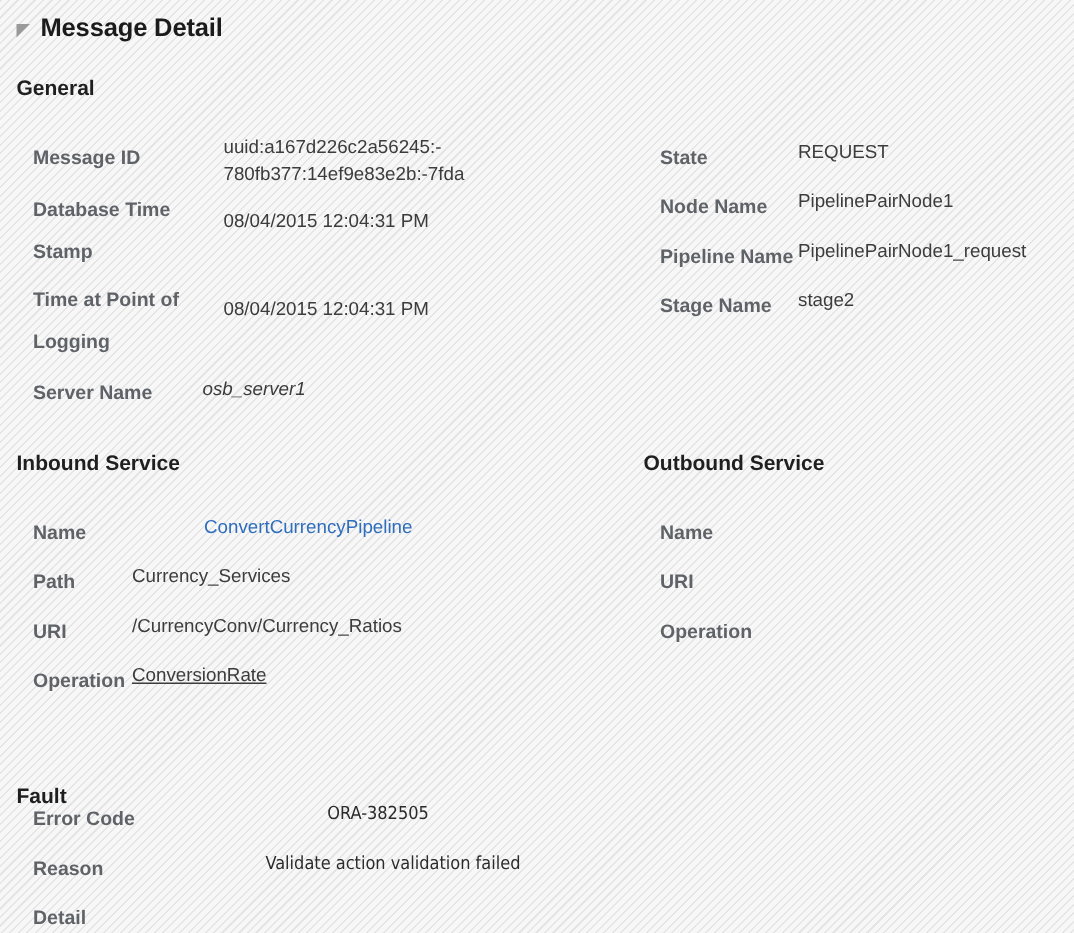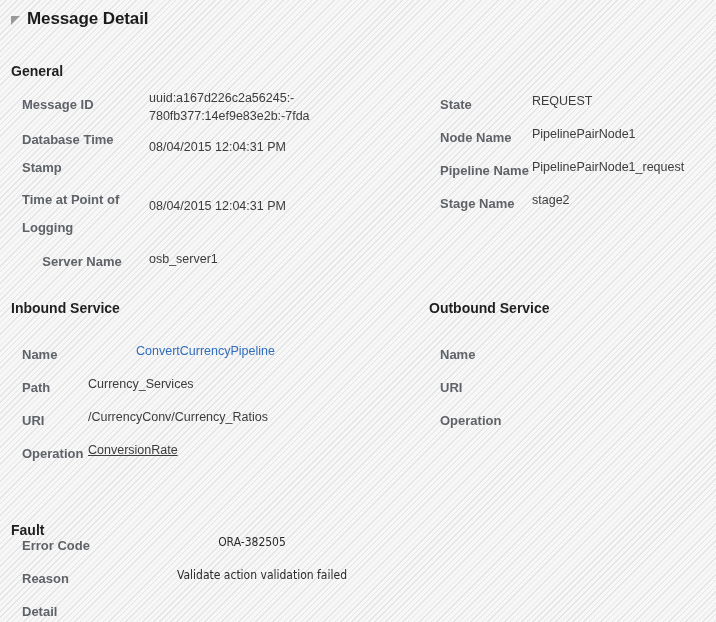--- a/index.html
+++ b/index.html
@@ -54,21 +54,21 @@
   }
 
   
   .section-head {
     position: absolute;
     font-size: 14px;
     font-weight: bold;
     color: #1f1f1f;
     white-space: nowrap;
   }
-  #head-general        { left: 11px;  top: 50px; margin-top: 13px; }
+  #head-general        { left: 11px;  top: 50px; }
   #head-inbound        { left: 11px;  top: 300px; }
   #head-outbound       { left: 429px; top: 300px; }
   #head-fault          { left: 11px;  top: 491px; margin-top: 31px; }
   .flabel {
     position: absolute;
     font-size: 13px;
     font-weight: bold;
     color: #5f6368;
     line-height: 28px;
     white-space: normal;
@@ -98,22 +98,22 @@
   
   #lbl-message-id   { left: 22px; top: 91px;  width: 120px; }
   #val-message-id   { left: 149px; top: 89px; width: 230px; }
 
   #lbl-db-time      { left: 22px; top: 126px; width: 120px; }
   #val-db-time      { left: 149px; top: 138px; width: 230px; }
 
   #lbl-time-log     { left: 22px; top: 186px; width: 120px; }
   #val-time-log     { left: 149px; top: 197px; width: 230px; }
 
-  #lbl-server-name  { left: 22px; top: 248px; width: 120px; text-align: center; }
-  #val-server-name  { left: 149px; top: 250px; width: 230px; }
+  #lbl-server-name  { left: 22px; top: 248px; width: 120px; }
+  #val-server-name  { left: 135px; top: 250px; width: 230px; font-style: italic; }
 
   
   #lbl-state         { left: 440px; top: 91px;  width: 92px; }
   #val-state         { left: 532px; top: 92px;  width: 180px; }
 
   #lbl-node-name     { left: 440px; top: 124px; width: 92px; }
   #val-node-name     { left: 532px; top: 125px; width: 180px; }
 
   #lbl-pipeline-name { left: 440px; top: 157px; width: 96px; }
   #val-pipeline-name { left: 532px; top: 158px; width: 190px; }

